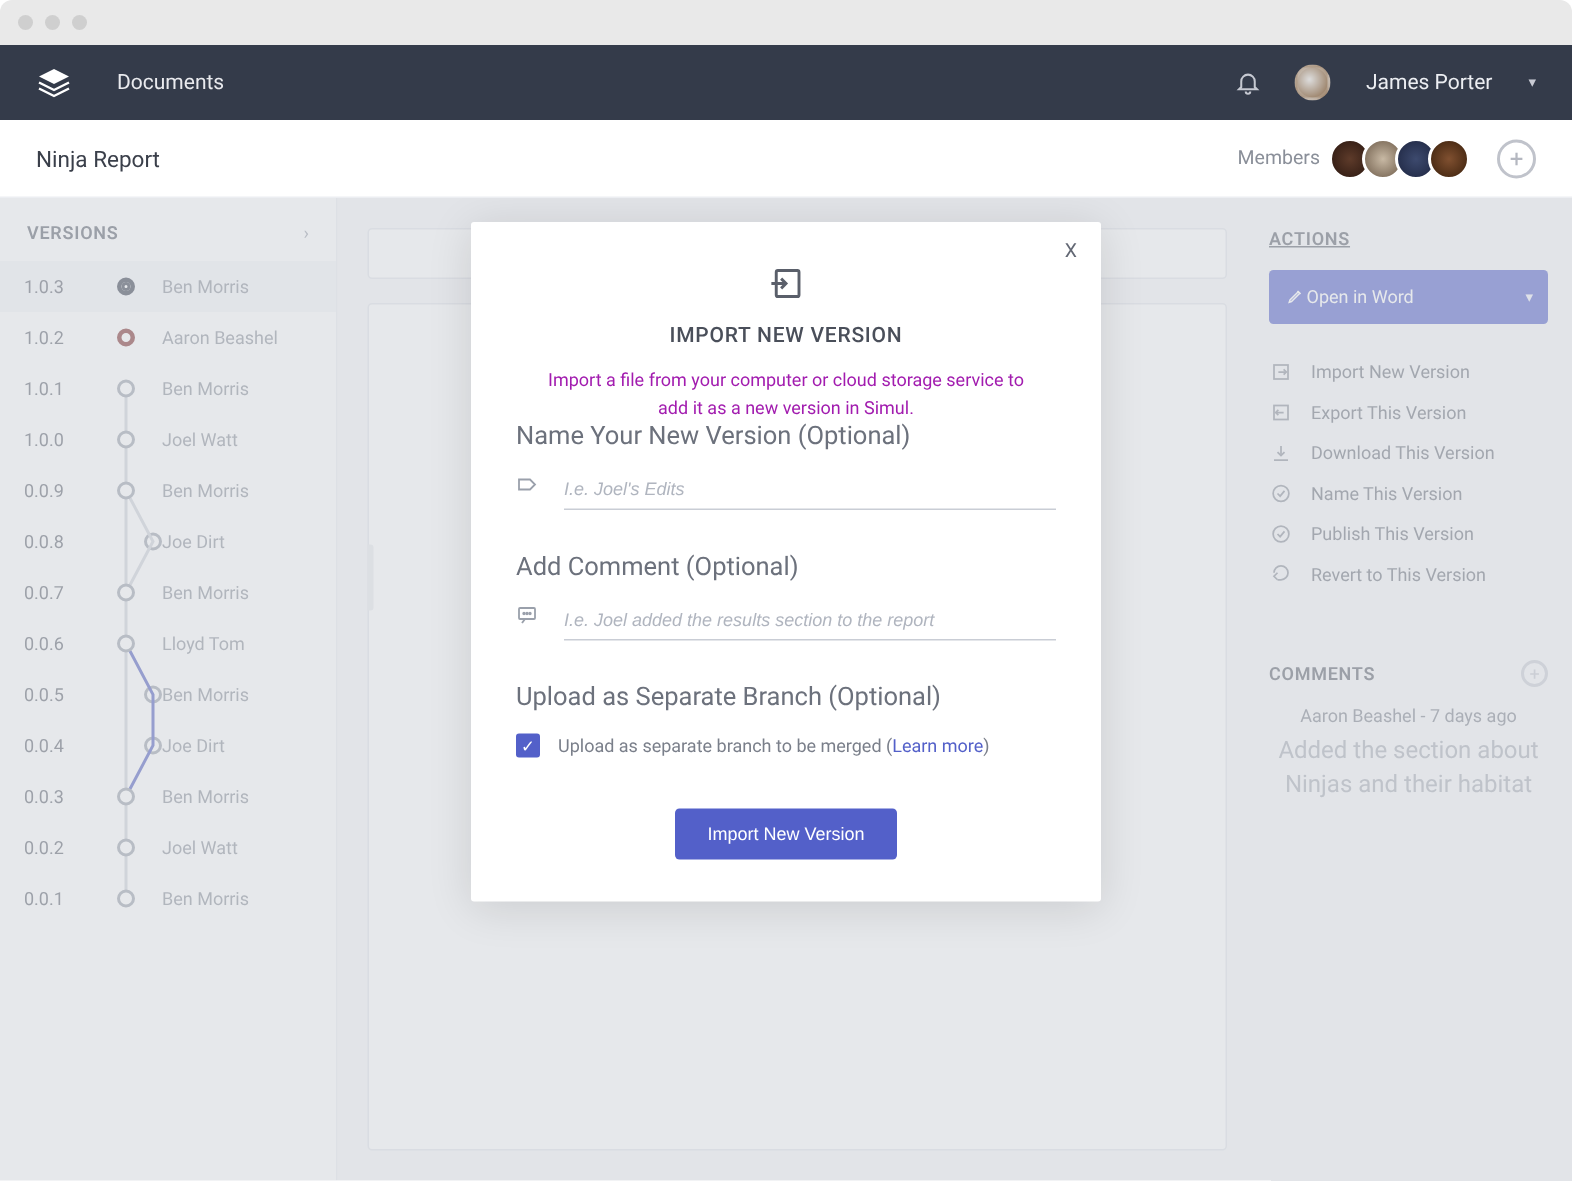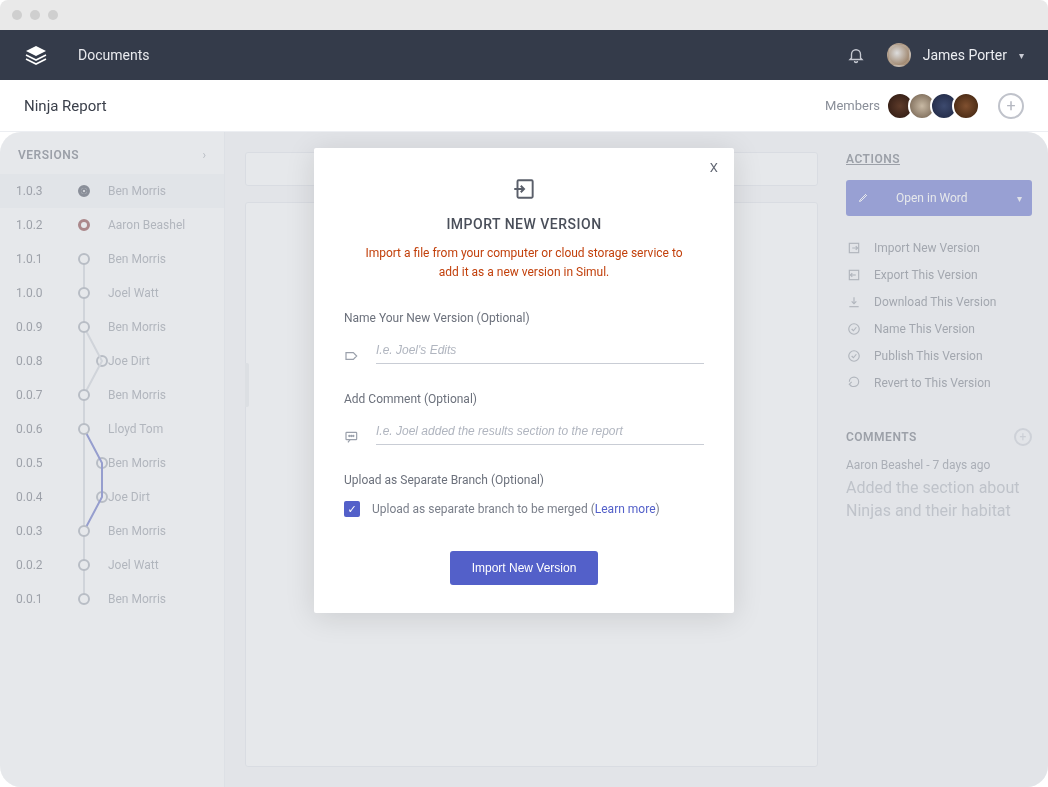--- a/index.html
+++ b/index.html
@@ -6,37 +6,37 @@
   body { font-family: -apple-system, BlinkMacSystemFont, "Segoe UI", Roboto, Helvetica, Arial, sans-serif; background:#fff; }
   .browser-frame { width:1048px; height:787px; background:#fff; display:flex; flex-direction:column; border-radius:8px 8px 0 0; overflow:hidden; }
   .browser-bar { height:30px; background:#e9e9e9; display:flex; align-items:center; padding:0 12px; gap:8px;}
   .dot { width:10px; height:10px; border-radius:50%; background:#cfcfcf; }
   .topnav { height:50px; background:#343b4a; display:flex; align-items:center; color:#d7d9de; padding:0 24px; justify-content:space-between; }
   .topnav-left { display:flex; align-items:center; gap:30px; }
   .logo svg { display:block; }
   .nav-link { color:#e9eaee; font-size:14px; }
   .topnav-right { display:flex; align-items:center; gap:22px; }
   .bell svg { display:block; }
-  .user { display:flex; align-items:center; gap:12px; color:#eceef2; font-size:14px;}
+  .user { display:flex; align-items:center; gap:24px; color:#eceef2; font-size:14px;}
   .avatar-sm { width:24px; height:24px; border-radius:50%; background: radial-gradient(circle at 40% 40%, #ddd, #8a6a4a); border:2px solid #fff2; }
   .chev-down { font-size:10px; color:#c9cbd4;}
   
   .subheader { height:52px; background:#fff; border-bottom:1px solid #eceef2; display:flex; align-items:center; justify-content:space-between; padding:0 24px; }
   .subheader-title { font-size:15px; color:#3a3f4a; }
   .members-wrap { display:flex; align-items:center; gap:12px;}
   .members-label { font-size:13px; color:#8a8f99;}
   .avatars { display:flex; }
   .av { width:28px; height:28px; border-radius:50%; border:2px solid #fff; margin-left:-6px; background-size:cover;}
   .av1 { background: radial-gradient(circle, #5e3b2a, #2a1710);}
   .av2 { background: radial-gradient(circle, #c8b9a4, #6c5a48);}
   .av3 { background: radial-gradient(circle, #3d4a6e, #1d2540);}
   .av4 { background: radial-gradient(circle, #805030, #3a200c);}
   .add-circle { width:26px; height:26px; border:2px solid #c0c3cb; border-radius:50%; display:flex; align-items:center; justify-content:center; color:#b4b7c0; font-size:16px; margin-left:6px;}
   
-  .content { flex:1; display:flex; background:#f5f6f8; position:relative; overflow:hidden;border-radius:21px;}
+  .content { flex:1; display:flex; background:#f5f6f8; position:relative; overflow:hidden;}
   
   .sidebar-left { width:225px; background:#fff; border-right:1px solid #eceef2; }
   .sidebar-header { display:flex; align-items:center; justify-content:space-between; padding:16px 18px 12px; }
   .sidebar-header-title { font-size:12px; letter-spacing:0.5px; color:#5a5f6b; font-weight:600;}
   .sidebar-header .chev { color:#9ba0aa; font-size:12px;}
   .version-row { display:flex; align-items:center; height:34px; padding:0 16px; font-size:12px; color:#6b7079; position:relative;}
   .version-row.selected { background:#f4f5f9;}
   .vnum { width:44px; color:#5e636e;}
   .vdot-col { width:48px; display:flex; justify-content:center; position:relative;}
   .vdot { width:12px; height:12px; border-radius:50%; border:2px solid #9aa0ab; background:#fff; z-index:2;}
@@ -45,43 +45,43 @@
   .vdot.red { border:3px solid #7c2a2a; background:#fff;}
   .vname { flex:1; color:#8b909a; overflow:hidden; white-space:nowrap; text-overflow:ellipsis;}
   
   .center-area { flex:1; position:relative; padding:20px; display:flex; flex-direction:column; align-items:stretch;}
   .search-bar { height:34px; background:#fff; border:1px solid #e3e5ea; border-radius:3px; margin-bottom:16px;}
   .doc-card { flex:1; background:#fff; border:1px solid #e3e5ea; border-radius:3px; position:relative;}
   .tab-notch { position:absolute; left:-1px; top:160px; width:4px; height:44px; background:#e9eaee; border-radius:0 2px 2px 0;}
   
   .sidebar-right { width:210px; padding:20px 16px 20px 8px; }
   .right-title { font-size:12px; letter-spacing:0.5px; color:#5b606b; font-weight:600; margin-bottom:14px;text-decoration:underline;}
-  .primary-btn { width:100%; height:36px; background:#5360c9; border-radius:3px; color:#fff; display:flex; align-items:center; padding:0 12px; font-size:12px; gap:26px; position:relative; margin-bottom:18px; cursor:pointer;}
+  .primary-btn { width:100%; height:36px; background:#5360c9; border-radius:3px; color:#fff; display:flex; align-items:center; padding:0 12px; font-size:12px; gap:1px; position:relative; margin-bottom:18px; cursor:pointer;}
   .primary-btn .chev-dd { position:absolute; right:10px; font-size:10px; opacity:.9;}
   .action-list { list-style:none; }
   .action-item { display:flex; align-items:center; gap:12px; height:27px; font-size:12px; color:#6a6f7a; cursor:pointer;}
   .action-item .ico { width:16px; display:flex; justify-content:center; color:#8a8f99;}
   
-  .comments-section { margin-top:32px;}
+  .comments-section { margin-top:44px;text-align:center;}
   .comments-header { display:flex; justify-content:space-between; align-items:center; margin-bottom:12px;}
   .comments-title { font-size:12px; letter-spacing:0.5px; color:#5b606b; font-weight:600;}
   .add-comment-ico { width:18px; height:18px; border:2px solid #c9ccd4; border-radius:50%; display:flex; align-items:center; justify-content:center; color:#c3c6cf; font-size:12px;}
   .comment { margin-bottom:18px; }
   .comment-meta { font-size:12px; color:#7c818c; margin-bottom:4px;}
   .comment-body { font-size:16px; color:#a9adb6; line-height:1.45;}
   
   .overlay { position:absolute; inset:0; background:rgba(210,213,219,0.55); display:flex; align-items:flex-start; justify-content:center; z-index:50;}
   .modal { margin-top:16px; width:420px; background:#fff; border-radius:2px; box-shadow:0 4px 30px rgba(0,0,0,0.12); padding:24px 30px 28px; position:relative;}
   .modal-close { position:absolute; top:12px; right:16px; font-size:13px; color:#636874; cursor:pointer;}
   .modal-icon { display:flex; justify-content:center; margin-top:4px; margin-bottom:14px; color:#5a5f6a;}
   .modal-title { text-align:center; font-size:14px; letter-spacing:0.5px; color:#4a4f5a; margin-bottom:12px; font-weight:500;}
-  .modal-sub { text-align:center; font-size:12px; color:#c2410c; line-height:1.55; margin-bottom:30px; padding:0 10px;}
+  .modal-sub { text-align:center; font-size:12px; color:#a21caf; line-height:1.55; padding:0 10px;}
   .field-block { margin-bottom:28px;}
-  .field-label { font-size:12px; color:#6c717c; margin-bottom:14px;}
-  .field-row { display:flex; align-items:flex-end; gap:16px;}
+  .field-label { font-size:17px; color:#6c717c; margin-bottom:14px;}
+  .field-row { display:flex; align-items:flex-start; gap:16px;}
   .field-ico { color:#9aa0ab; width:16px; display:flex; justify-content:center;}
   .field-input { flex:1; border:none; border-bottom:1px solid #c9cdd5; padding:4px 0 6px; font-size:12px; font-style:italic; color:#444; background:transparent;}
   .field-input::placeholder { color:#b0b5bf; font-style:italic;}
   .check-row { display:flex; align-items:center; gap:12px; font-size:12px; color:#7a7f8a;}
   .chk { width:16px; height:16px; background:#5360c9; border-radius:2px; display:flex; align-items:center; justify-content:center; color:#fff; font-size:11px;}
   .learn-link { color:#5360c9; }
   .modal-footer { display:flex; justify-content:center; margin-top:34px;}
   .modal-submit { background:#5360c9; color:#fff; border:none; padding:10px 22px; font-size:12px; border-radius:3px; cursor:pointer;}
   
   .version-list { position:relative; }

